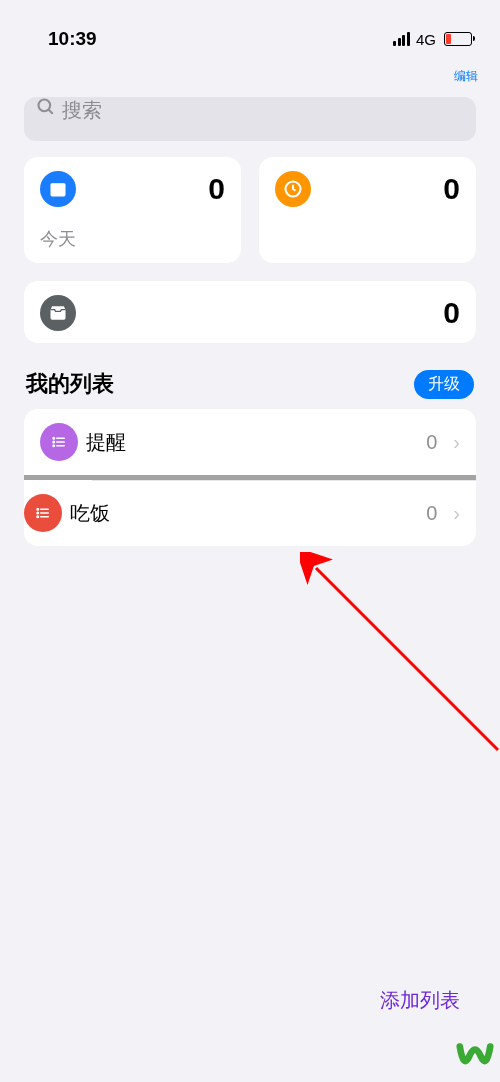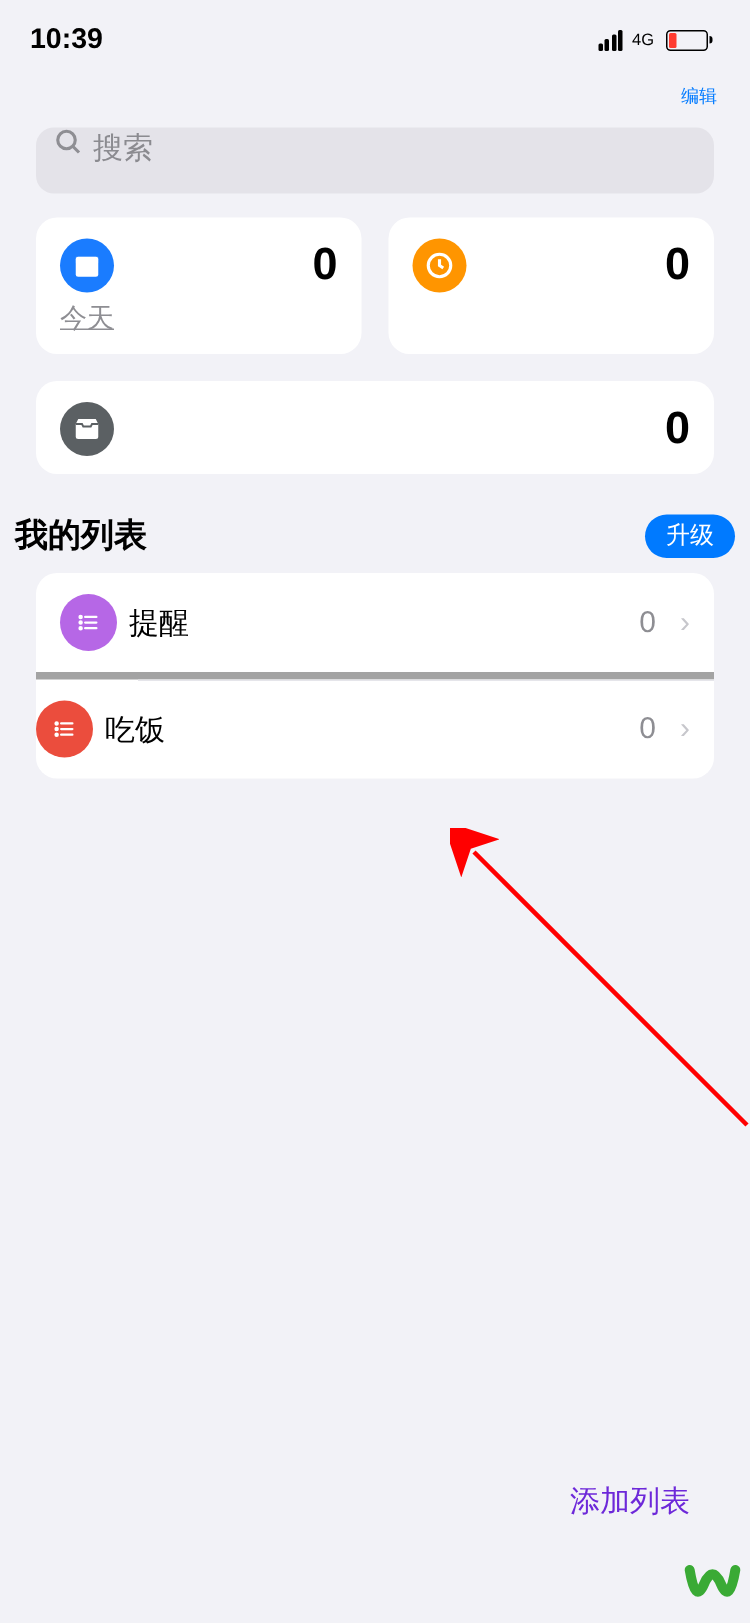--- a/index.html
+++ b/index.html
@@ -12,22 +12,23 @@
       width: 500px;
       height: 1082px;
       background: #f2f2f7;
       position: relative;
       overflow: hidden;
     }
     .status-bar {
       display: flex;
       justify-content: space-between;
       align-items: center;
-      padding: 12px 28px 8px 20px;
+      padding: 12px 28px 8px 48px;
       height: 50px;
+      margin-top: 12px;
     }
     .status-time {
       font-size: 19px;
       font-weight: 600;
       color: #000;
     }
     .status-right {
       display: flex;
       align-items: center;
       gap: 4px;
@@ -37,21 +38,21 @@
       align-items: flex-end;
       gap: 1.5px;
       height: 14px;
     }
     .signal-bar {
       width: 3px;
       background: #000;
       border-radius: 1px;
     }
     .network-label {
-      font-size: 11px;
+      font-size: 15px;
       font-weight: 500;
       color: #000;
       margin-left: 2px;
     }
     .battery {
       width: 28px;
       height: 14px;
       border: 1.5px solid #000;
       border-radius: 3px;
       position: relative;
@@ -136,28 +137,27 @@
     .icon-orange { background: #ff9500; }
     .icon-gray { background: #5b6063; }
     .card-count {
       font-size: 30px;
       font-weight: 700;
       color: #000;
     }
     .card-label {
       color: #8e8e93;
       font-size: 18px;
-      margin-top: 5px;
-      text-decoration: underline;
+      margin-top: 20px;
     }
     .section-header {
       display: flex;
       justify-content: space-between;
       align-items: center;
-      padding: 0 10px 10px;
+      padding: 0 26px 10px;
     }
     .section-title {
       font-size: 22px;
       font-weight: 700;
       color: #000;
     }
     .upgrade-btn {
       background: #007aff;
       color: #fff;
       border-radius: 16px;

